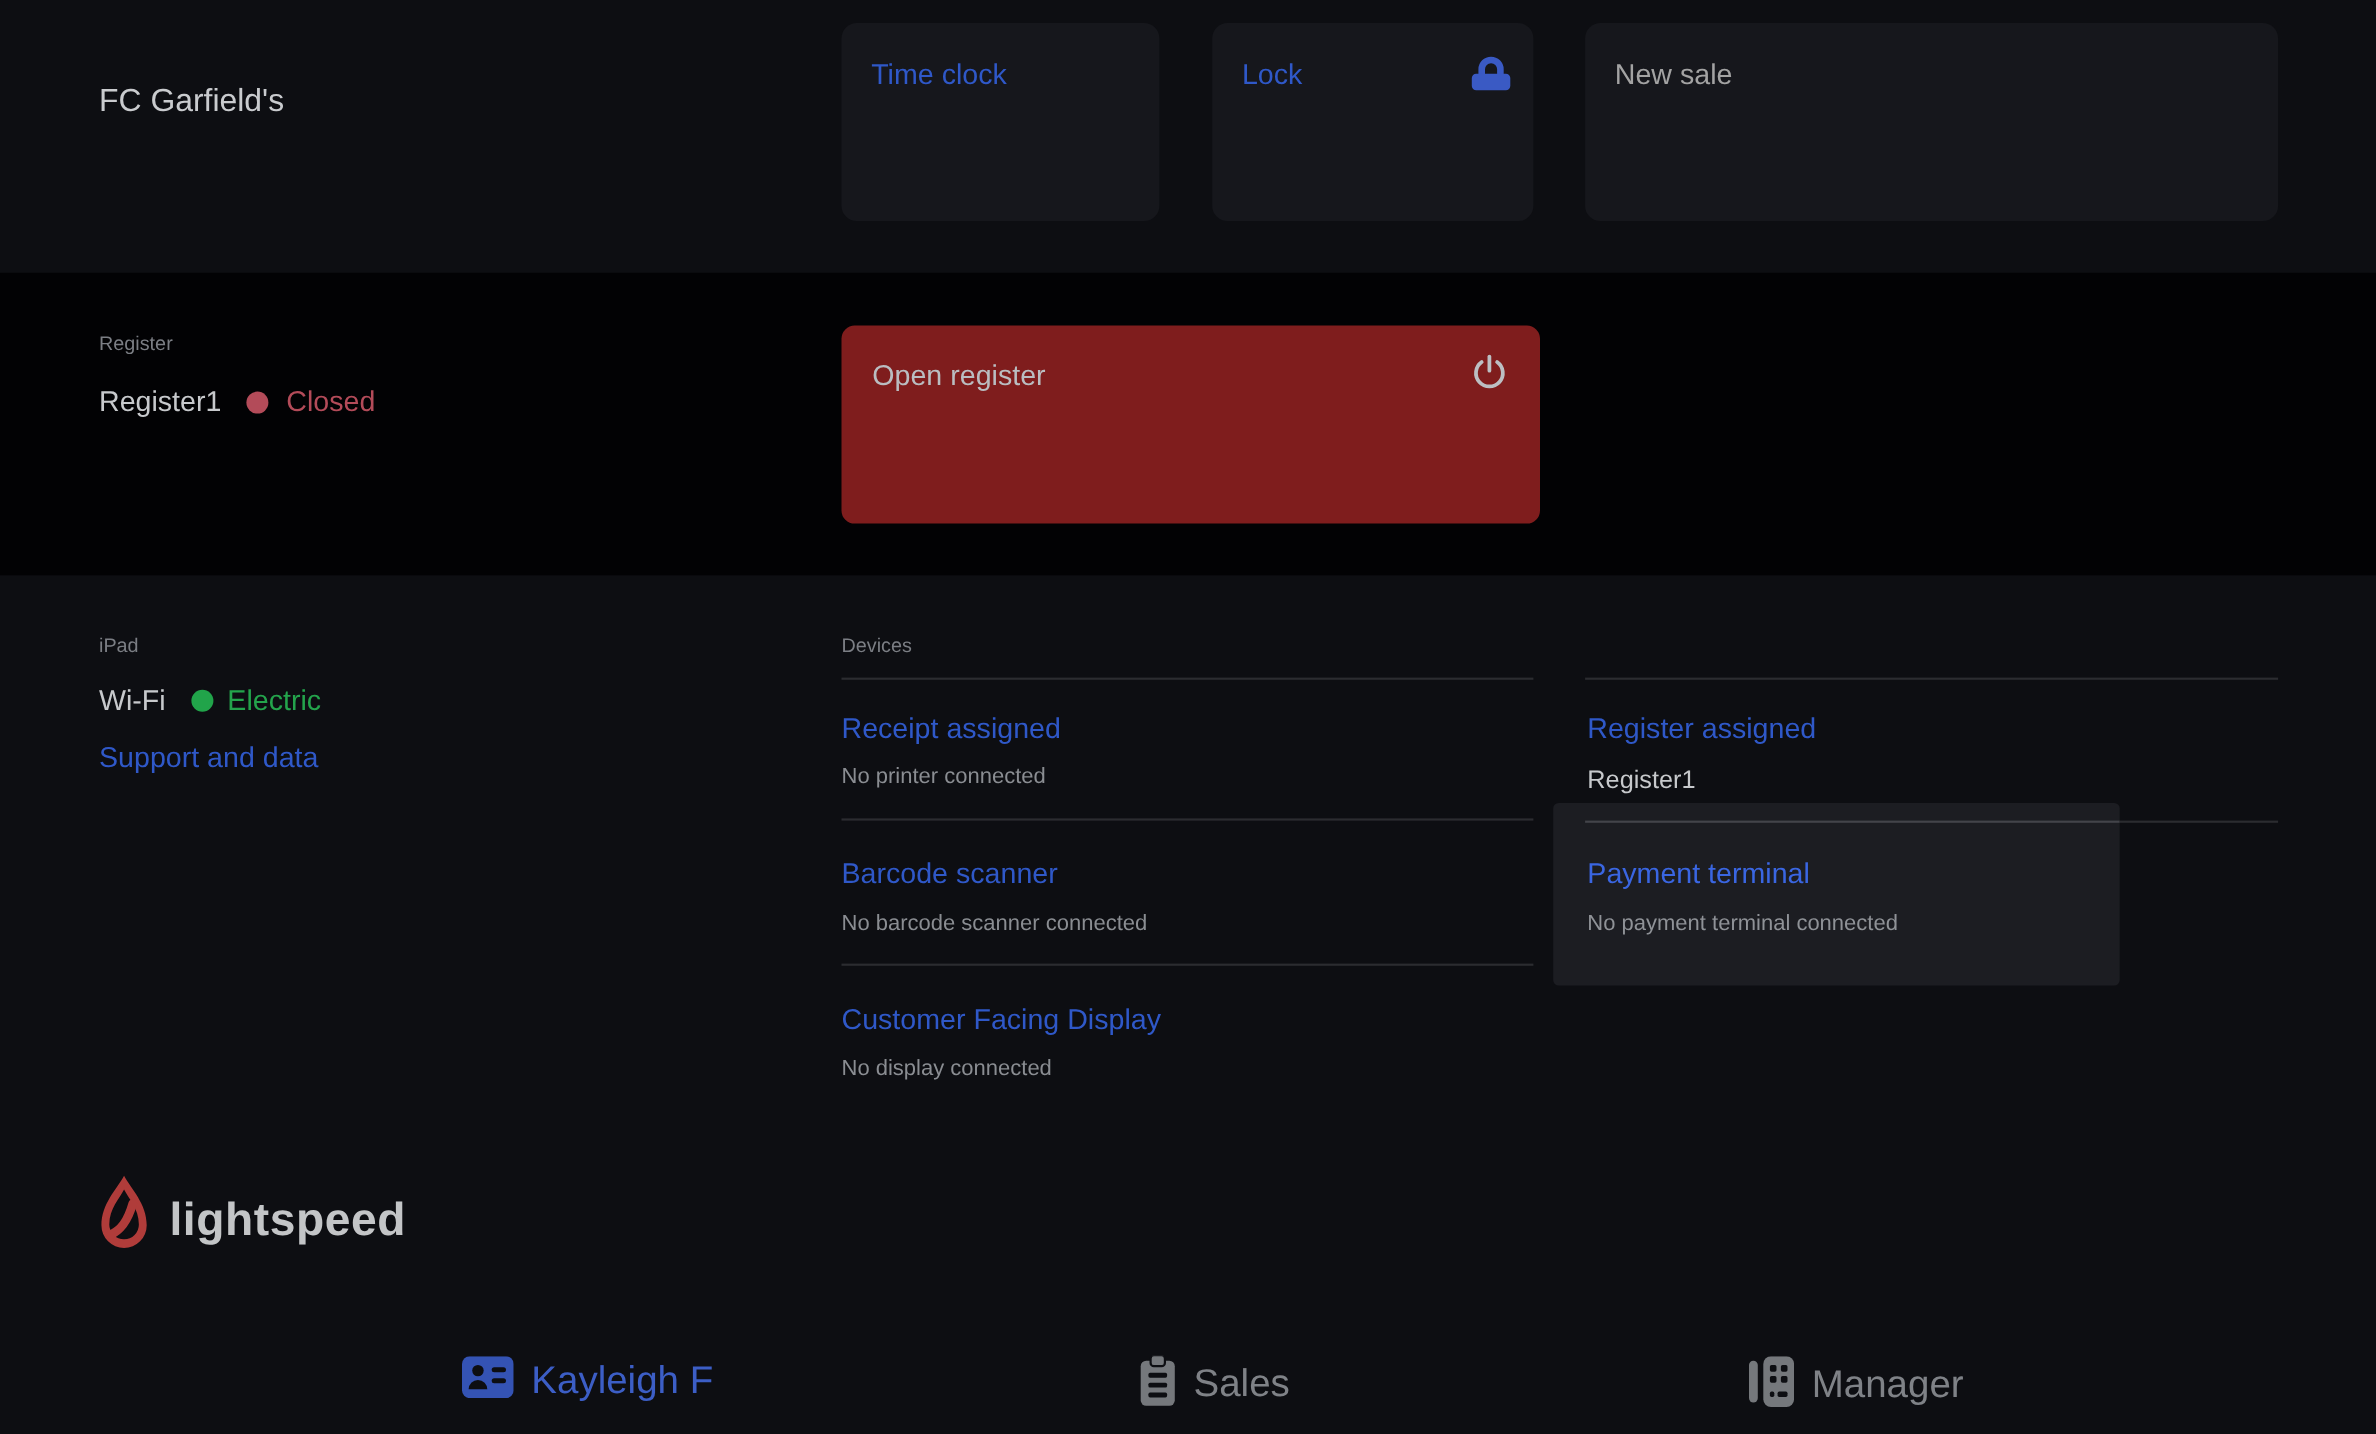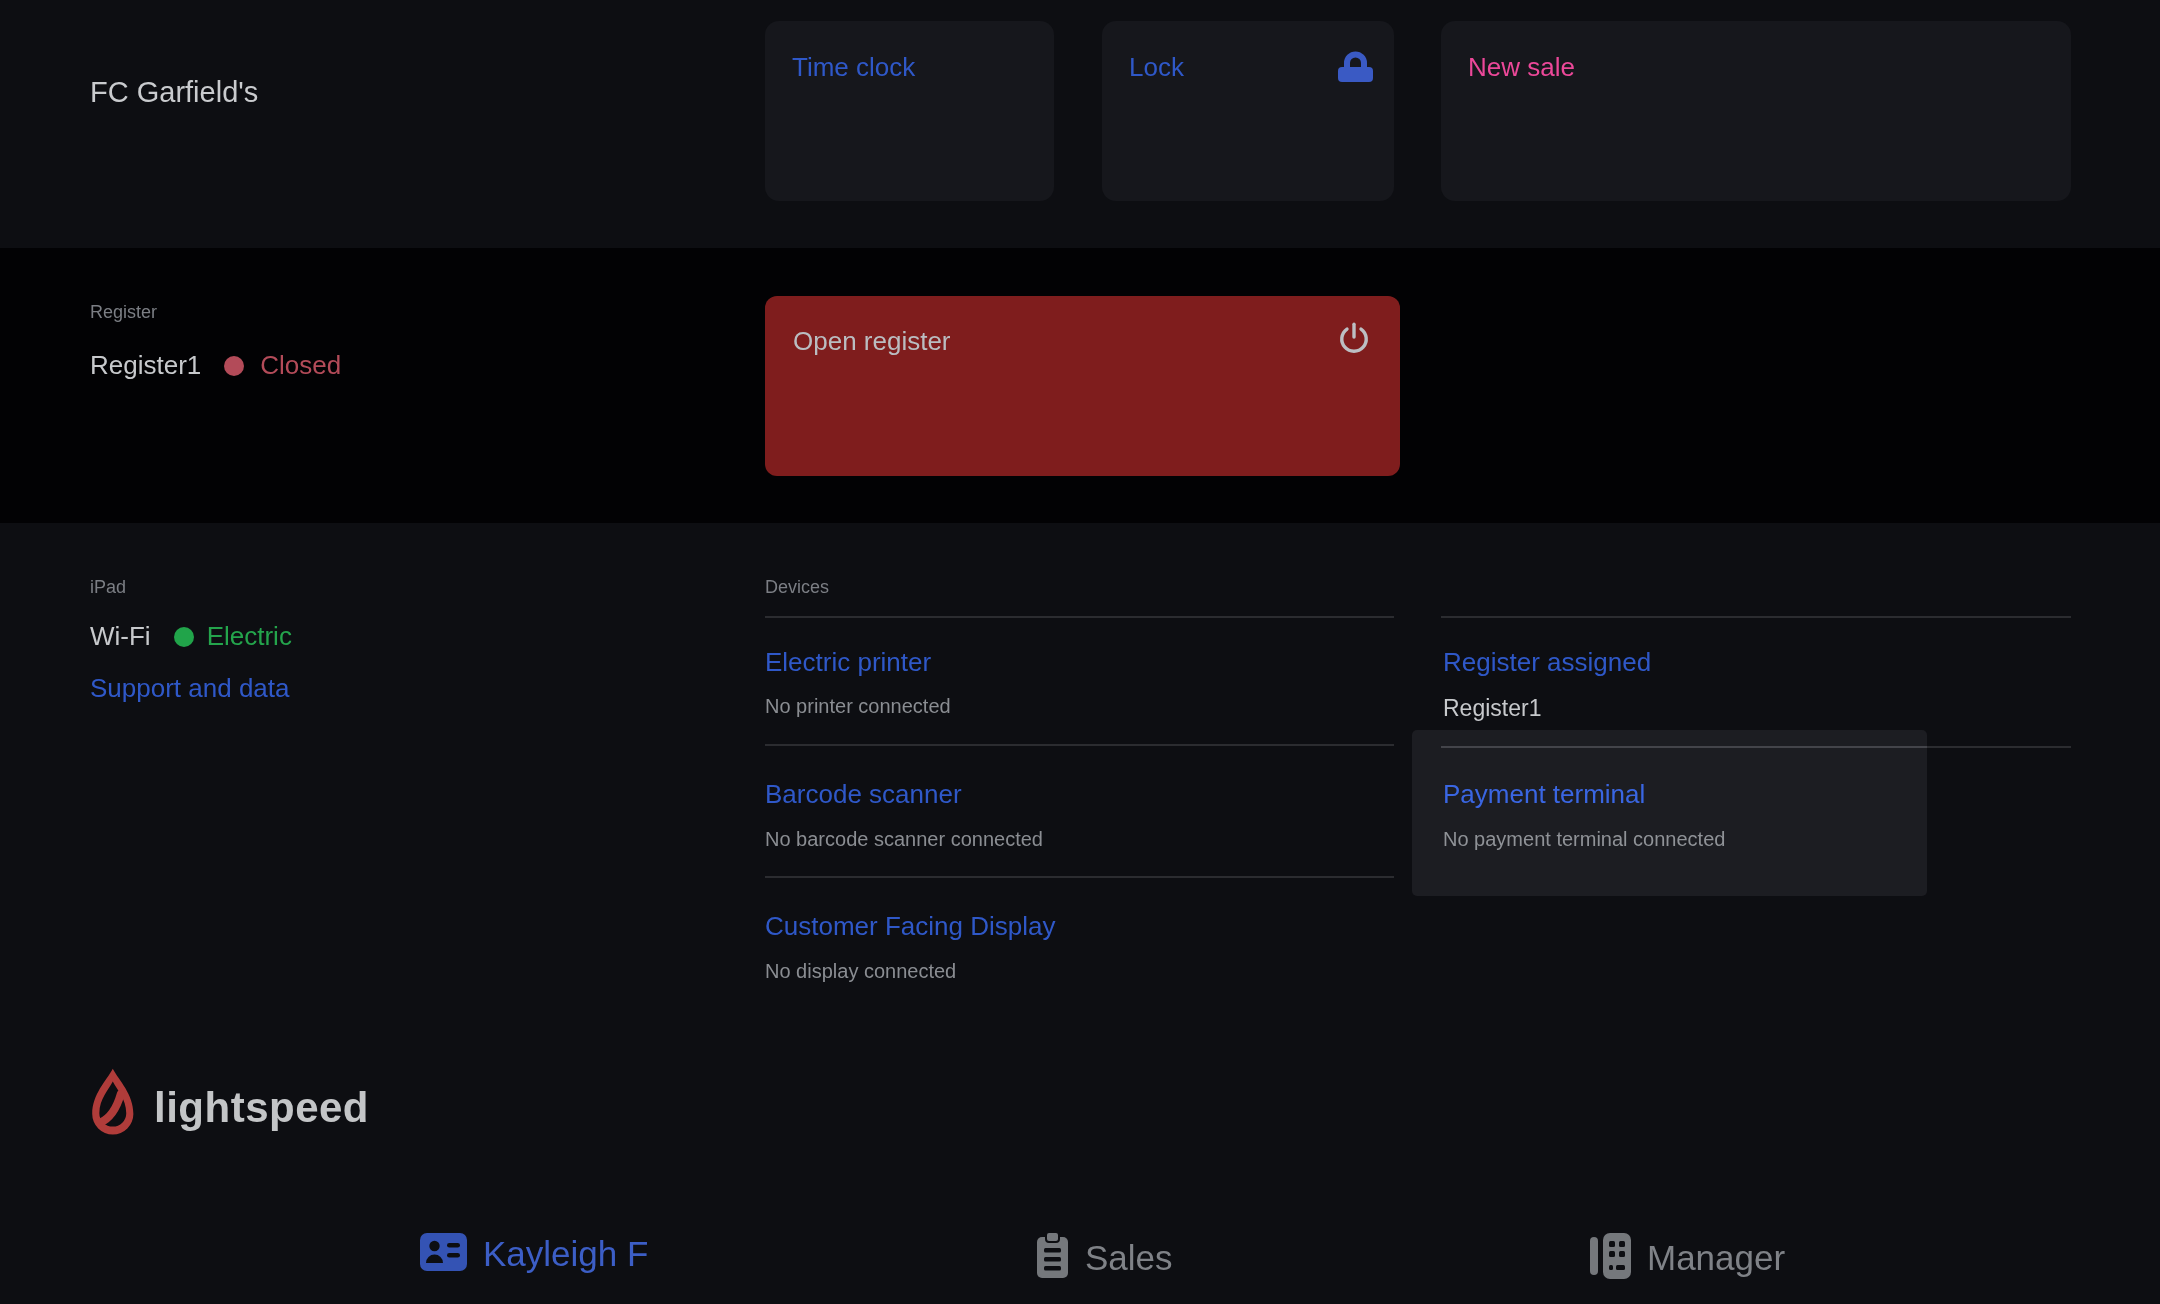--- a/index.html
+++ b/index.html
@@ -11,21 +11,21 @@
   }
   .abs{position:absolute;}
 
   
   .band-register{left:0;top:248px;width:2160px;height:275px;background:#020204;}
 
   
   .store-title{left:90px;top:76px;font-size:29px;font-weight:500;color:#c9cbce;}
   .card{top:21px;height:180px;border-radius:14px;background:#16171c;}
   .card .card-label{position:absolute;left:27px;top:31px;font-size:26px;font-weight:500;color:#2f58c8;}
-  .card.disabled .card-label{color:#ec4899;}
+  .card.disabled .card-label{color:#a3a3a3;}
   .card-timeclock{left:765px;width:289px;}
   .card-lock{left:1102px;width:292px;}
   .card-newsale{left:1441px;width:630px;}
   .lock-icon{position:absolute;right:20px;top:25px;}
 
   
   .section-label{font-size:18px;color:#7b7e84;}
   .lbl-register{left:90px;top:302px;}
   .register-row{left:90px;top:350px;display:flex;align-items:center;font-size:26px;}
   .register-name{color:#c7c9cc;}
@@ -121,21 +121,21 @@
   </div>
 
   <div class="abs support-link">Support and data</div>
 
   <div class="abs section-label lbl-devices">Devices</div>
 
   <div class="abs divider" style="left:765px;top:616px;width:629px;"></div>
   <div class="abs divider" style="left:765px;top:744px;width:629px;"></div>
   <div class="abs divider" style="left:765px;top:876px;width:629px;"></div>
 
-  <div class="abs dev-name" style="left:765px;top:647px;">Electric printer</div>
+  <div class="abs dev-name" style="left:765px;top:647px;">Receipt assigned</div>
   <div class="abs dev-status" style="left:765px;top:695px;">No printer connected</div>
 
   <div class="abs dev-name" style="left:765px;top:779px;">Barcode scanner</div>
   <div class="abs dev-status" style="left:765px;top:828px;">No barcode scanner connected</div>
 
   <div class="abs dev-name" style="left:765px;top:911px;">Customer Facing Display</div>
   <div class="abs dev-status" style="left:765px;top:960px;">No display connected</div>
 
   <div class="abs divider" style="left:1441px;top:616px;width:630px;"></div>
 

